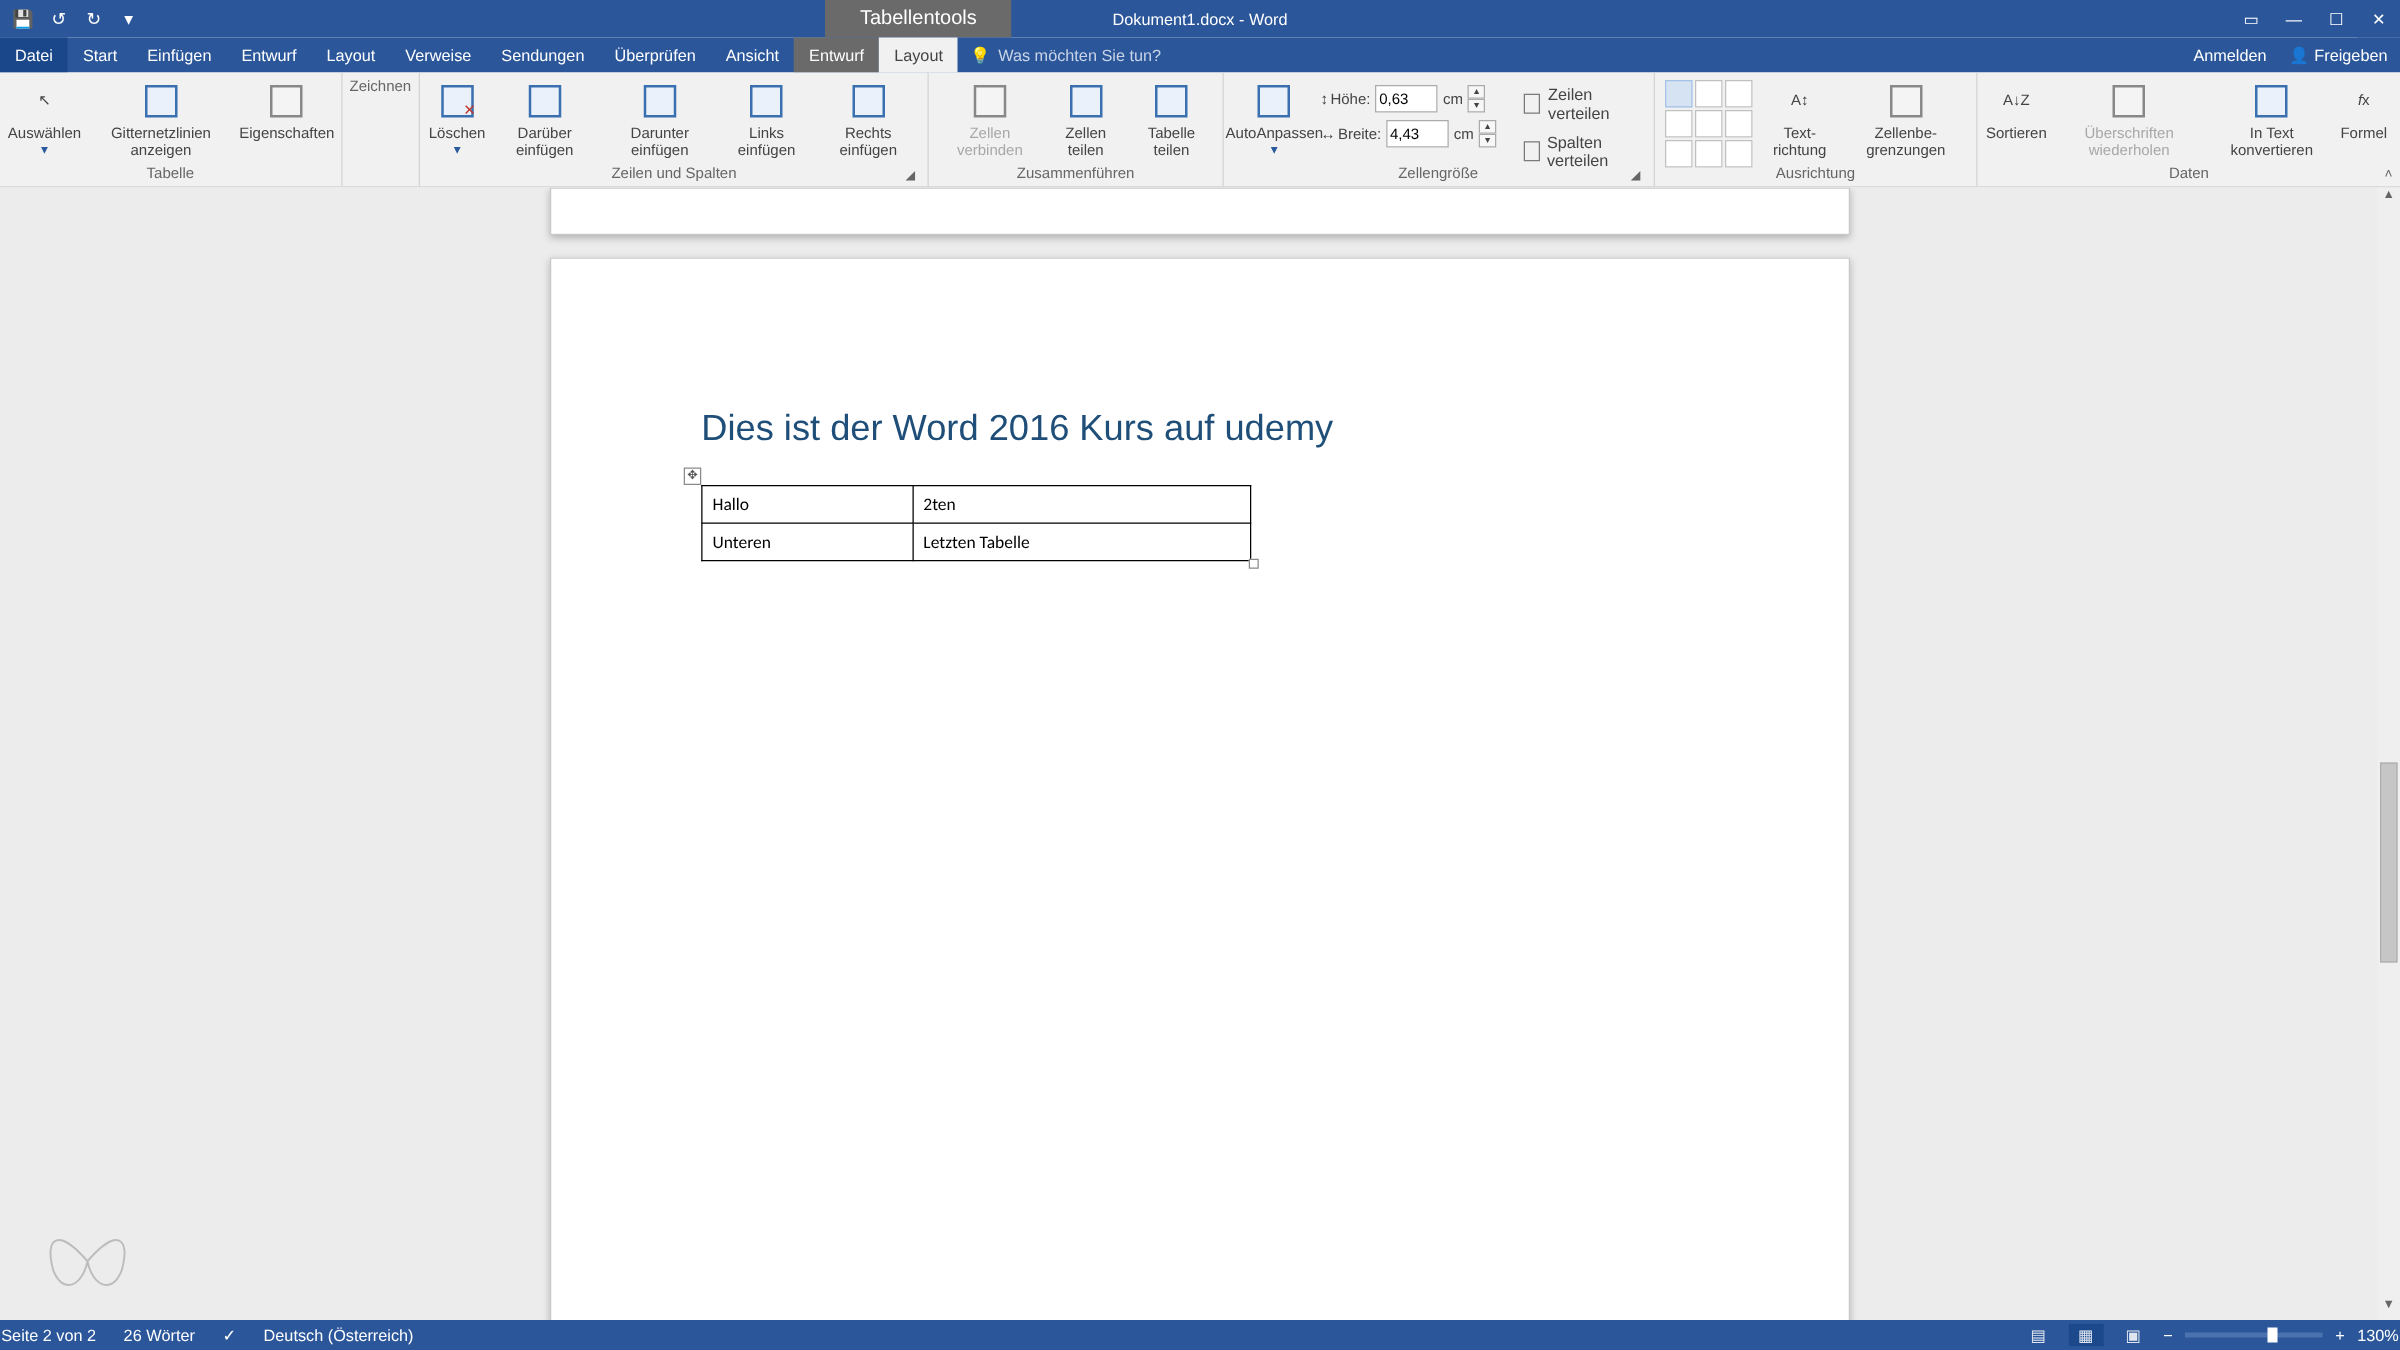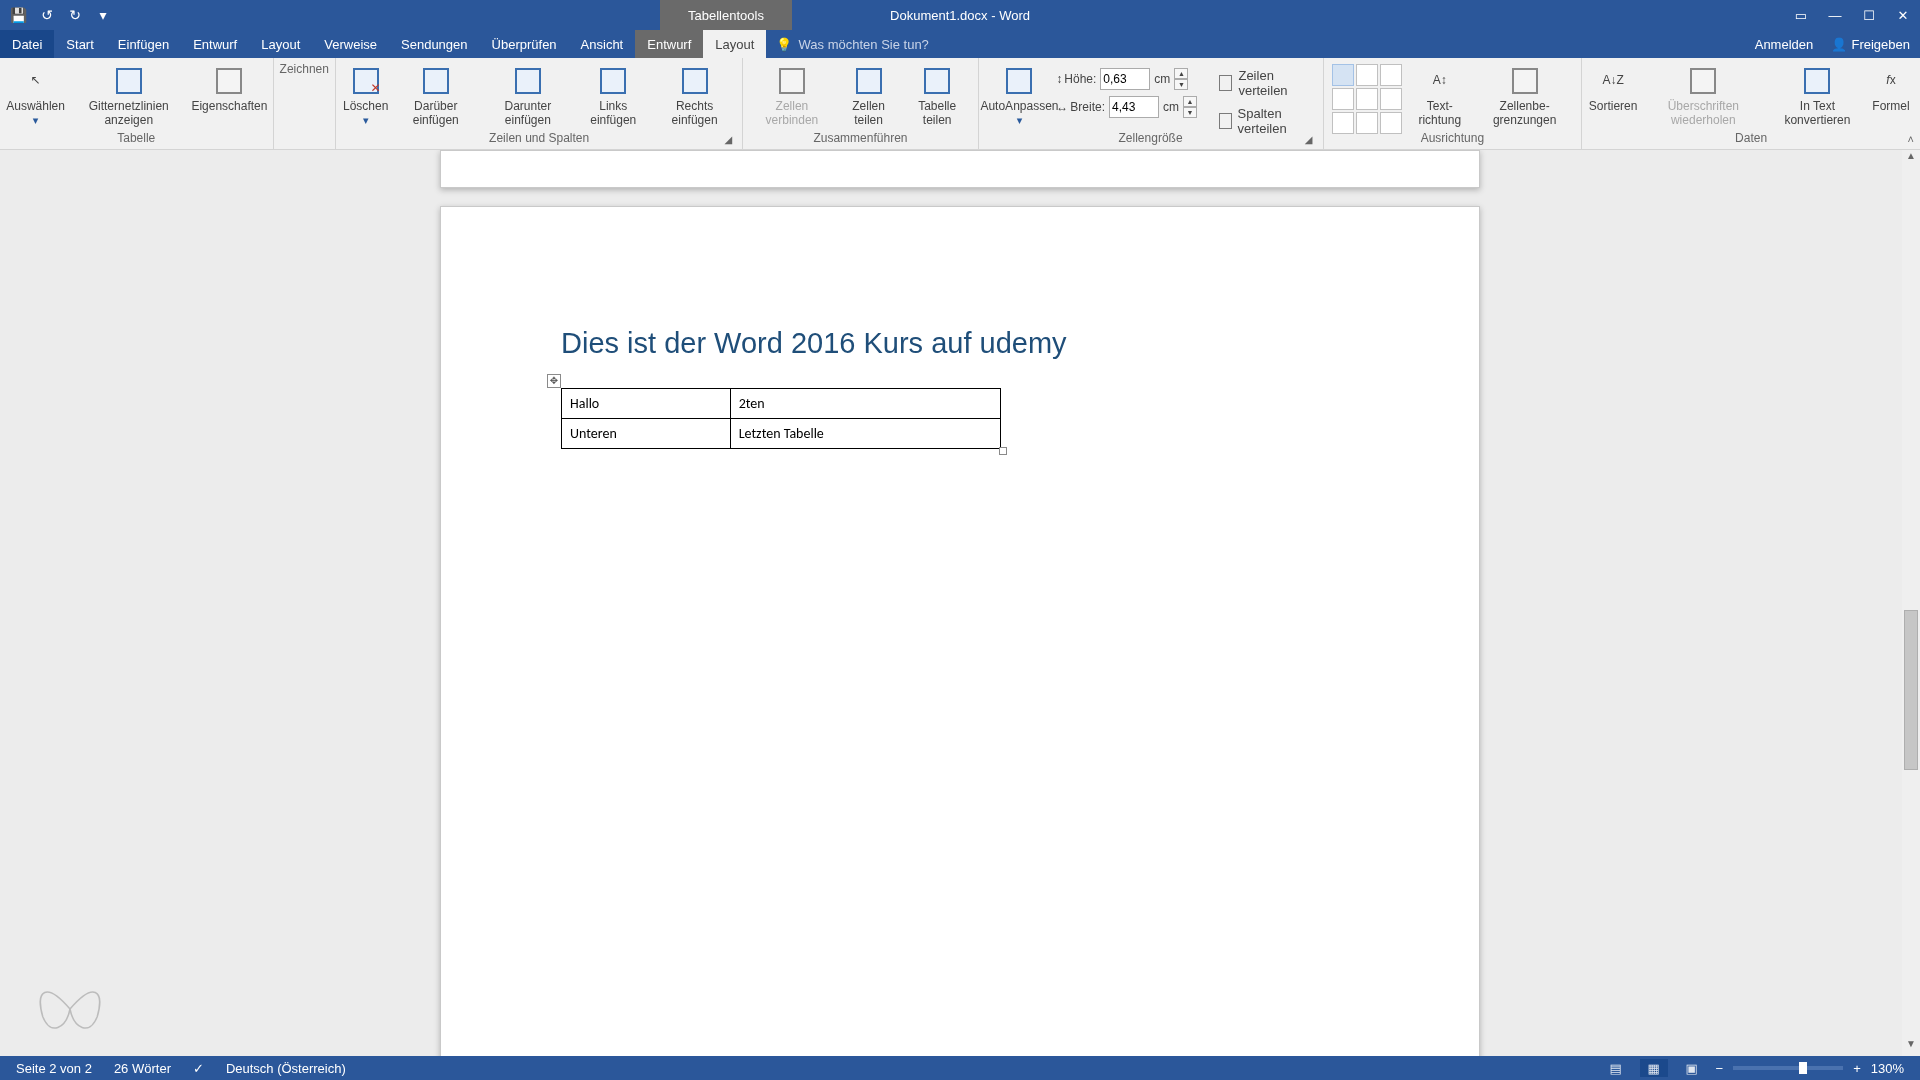--- a/index.html
+++ b/index.html
@@ -2,21 +2,21 @@
 <html><head>
 <meta charset="utf-8">
 <style>
   * { box-sizing: border-box; margin: 0; padding: 0; font-family: "Segoe UI", Tahoma, sans-serif; }
   html, body { width: 1920px; height: 1080px; overflow: hidden; background: #fff; }
   
   .titlebar { height: 30px; background: #2b579a; display: flex; align-items: stretch; color: #fff; font-size: 13px; position: relative; }
   .qat { display: flex; align-items: center; gap: 6px; padding-left: 8px; }
   .qat span { width: 22px; height: 22px; display: flex; align-items: center; justify-content: center; font-size: 14px; cursor: default; }
   .title-center { position: absolute; left: 50%; transform: translateX(-50%); display: flex; align-items: center; height: 100%; }
-  .table-tools { position: absolute; left: 660px; top: 0; height: 100%; background: #6a6a6a; padding: 0 28px; display: flex; align-items: center; font-size: 13px; }
+  .table-tools { position: absolute; left: 660px; top: 0; height: 100%; background: #6a6a6a; padding: 0 28px; display: flex; align-items: center; font-size: 16px; }
   .win-controls { margin-left: auto; display: flex; }
   .win-controls span { width: 34px; display: flex; align-items: center; justify-content: center; font-size: 13px; }
   .win-controls span:last-child { background: #2b579a; }
   
   .tabs-row { height: 28px; background: #2b579a; display: flex; align-items: stretch; color: #fff; font-size: 13px; position: relative; }
   .tabs-row .tab { padding: 0 12px; display: flex; align-items: center; cursor: default; }
   .tabs-row .tab.datei { background: #19478a; }
   .tabs-row .tab.ctx { background: #6a6a6a; color: #fff; }
   .tabs-row .tab.ctx.active { background: #f1f1f1; color: #444; }
   .tell-me { display: flex; align-items: center; gap: 6px; padding: 0 10px; color: #c9d4e8; font-size: 13px; }
@@ -54,21 +54,21 @@
   .page { width: 1040px; background: #fff; box-shadow: 0 2px 6px rgba(0,0,0,0.25); border: 1px solid #c9c9c9; min-height: 1200px; padding: 120px 120px; position: relative; }
   .heading { color: #1f4e79; font-size: 29px; font-weight: 400; font-family: "Calibri Light","Segoe UI Light",sans-serif; }
   .tbl-wrap { position: relative; margin-top: 28px; width: 440px; }
   .tbl-move { position: absolute; left: -14px; top: -14px; width: 14px; height: 14px; border: 1px solid #8a8a8a; background: #fff; font-size: 10px; line-height: 12px; text-align: center; color: #555; }
   .tbl-resize { position: absolute; right: -6px; bottom: -6px; width: 8px; height: 8px; border: 1px solid #8a8a8a; background: #fff; }
   table.doc { border-collapse: collapse; width: 100%; }
   table.doc td { border: 1px solid #000; padding: 4px 8px; font-size: 14px; font-family: Calibri, sans-serif; height: 30px; }
   
   .butterfly { position: absolute; left: 30px; bottom: 36px; width: 80px; height: 70px; opacity: 0.35; }
   
-  .statusbar { position: absolute; left: 0; right: 0; bottom: 0; height: 24px; background: #2b579a; color: #fff; font-size: 13px; display: flex; padding: 0 16px; margin-top: 40px; }
+  .statusbar { position: absolute; left: 0; right: 0; bottom: 0; height: 24px; background: #2b579a; color: #fff; font-size: 13px; display: flex; padding: 0 1px; margin-top: 40px; }
   .statusbar .seg { margin-right: 22px; display: flex; align-items: center; gap: 6px; }
   .statusbar .right { margin-left: auto; display: flex; align-items: center; gap: 10px; }
   .view-btn { width: 28px; height: 18px; display: flex; align-items: center; justify-content: center; font-size: 13px; opacity: 0.85; }
   .view-btn.active { background: #19478a; }
   .zoom-slider { width: 110px; height: 4px; background: #4a72af; position: relative; }
   .zoom-slider .thumb { position: absolute; top: -4px; width: 8px; height: 12px; background: #fff; }
   
   .ic-rect { width: 26px; height: 26px; border: 2px solid #3a6fb0; background: #eaf1fa; }
   .ic-rect.gray { border-color: #888; background: #f4f4f4; }
   .ic-rect.red { position: relative; }

